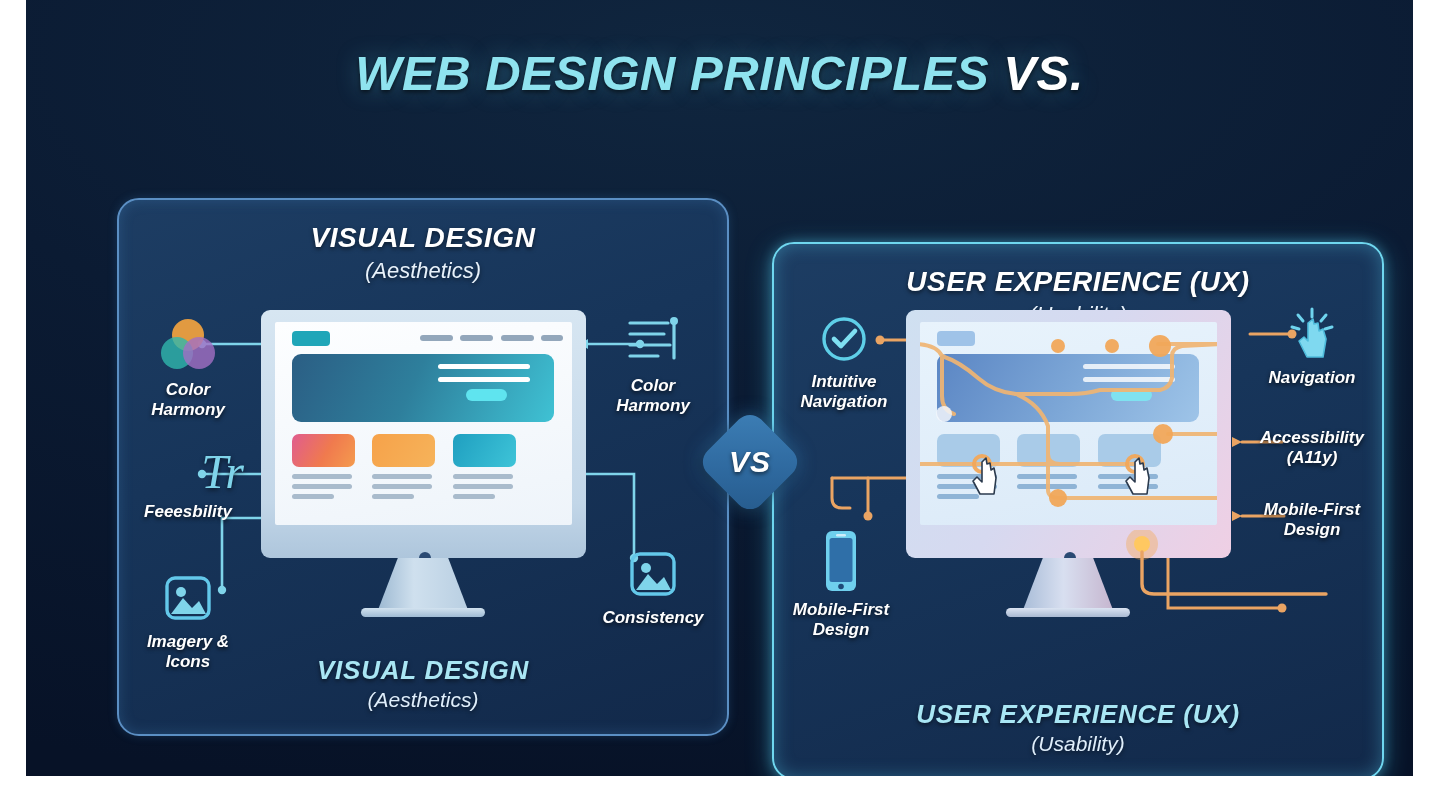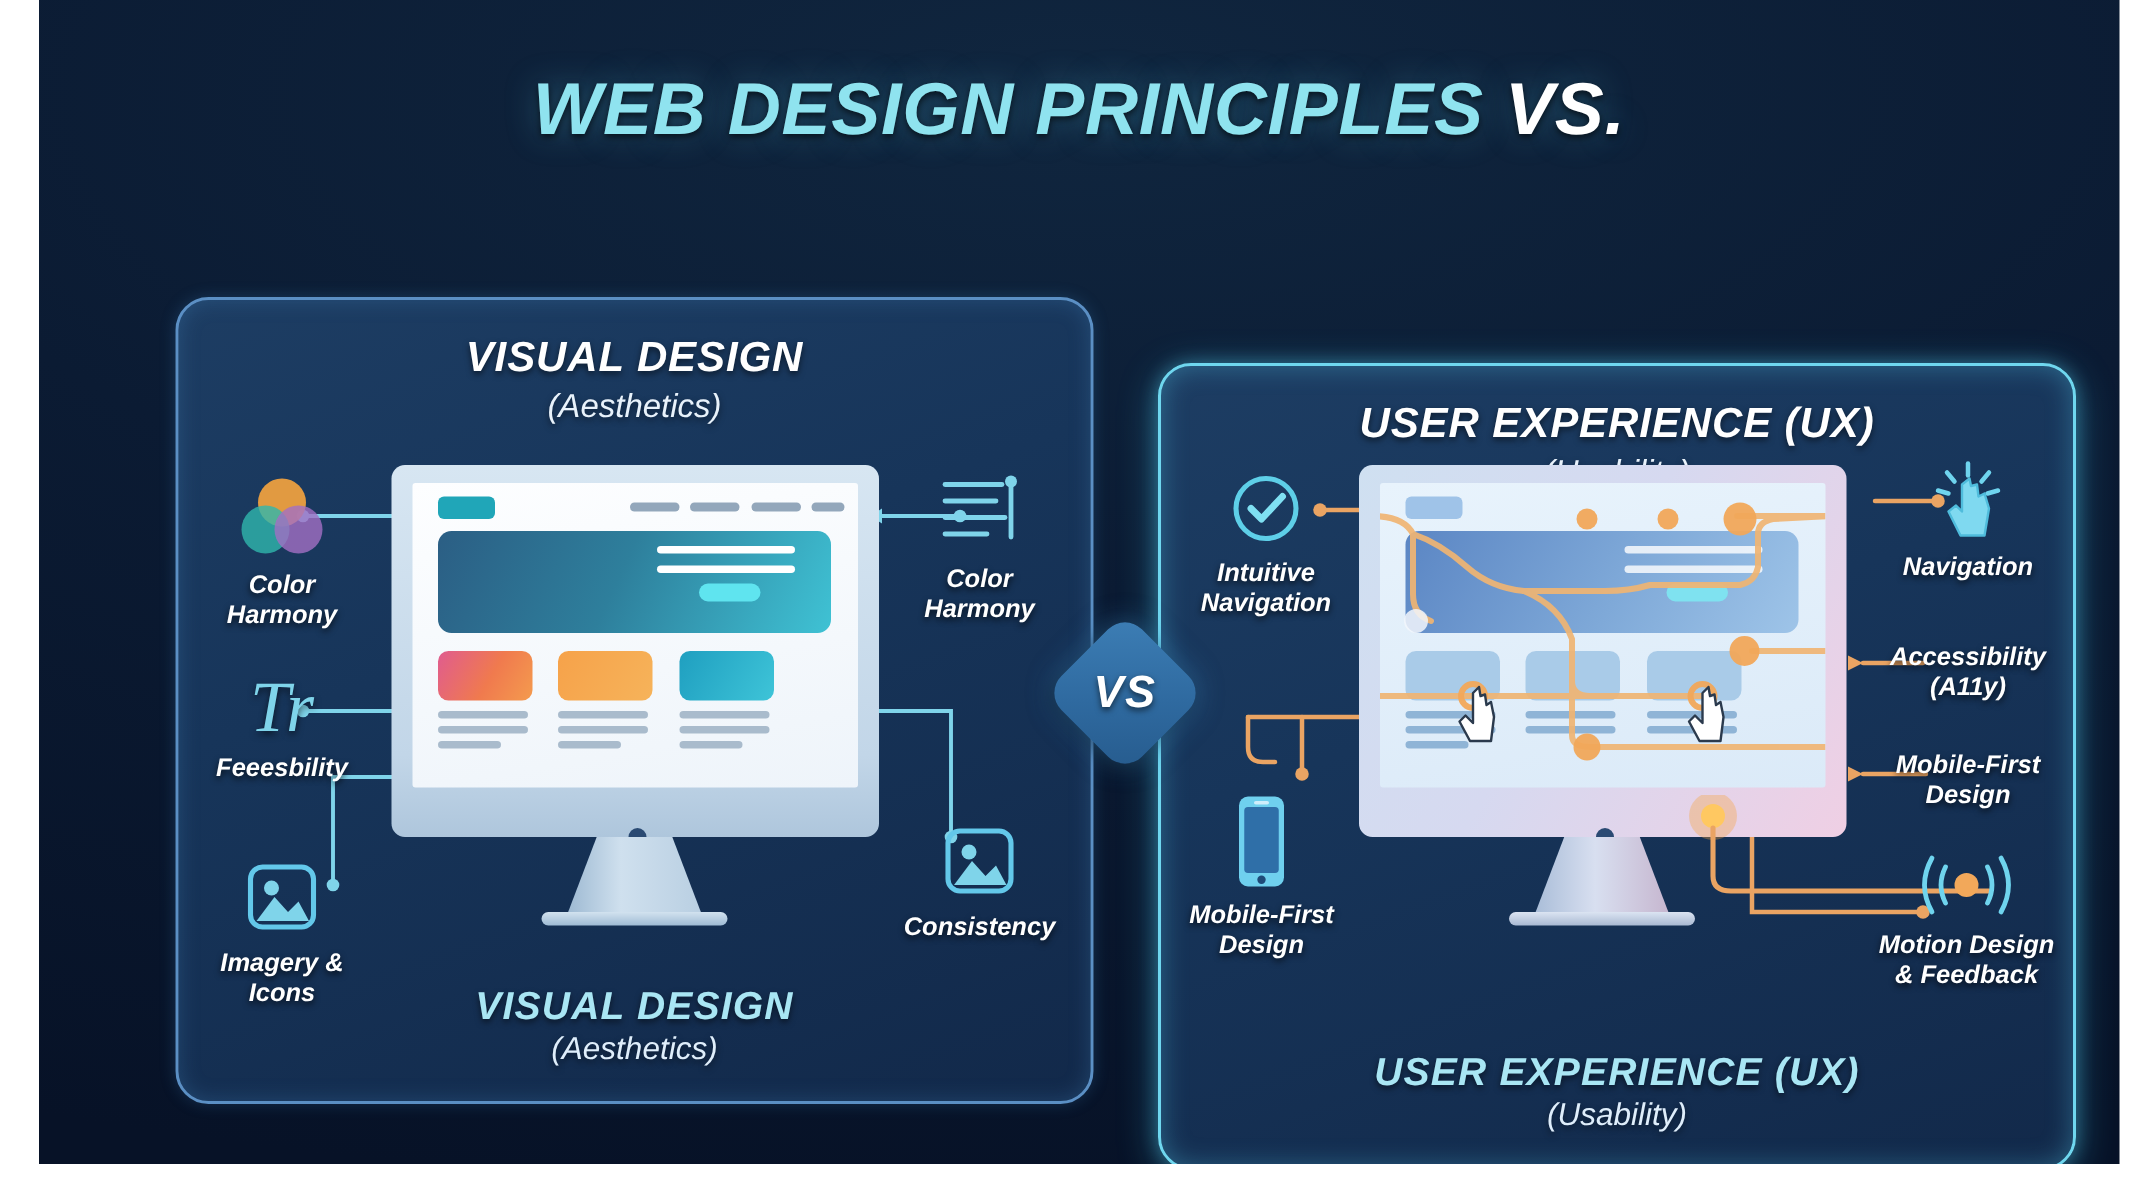--- a/index.html
+++ b/index.html
@@ -289,21 +289,21 @@
         <circle cx="30" cy="18" r="16" fill="#f2a33f" opacity=".92"></circle>
         <circle cx="19" cy="36" r="16" fill="#2fb6ad" opacity=".8"></circle>
         <circle cx="41" cy="36" r="16" fill="#a36fc4" opacity=".8"></circle>
       </svg>
     </div>
     <div class="lbl">Color
 Harmony</div>
   </div>
 
   <div class="node" style="left:106px;top:448px;width:112px;">
-    <div class="ic" style="height:48px;">
+    <div class="ic" style="height:48px;justify-content:flex-end;">
       <span style="font-family:'Liberation Serif',serif;font-size:48px;color:#7fd4ea;line-height:1;text-shadow:0 2px 5px rgba(0,0,0,.6);">Tr</span>
     </div>
     <div class="lbl">Feeesbility</div>
   </div>
 
   <div class="node" style="left:110px;top:572px;width:104px;">
     <div class="ic" style="height:54px;">
       <svg width="52" height="50" viewBox="0 0 52 50">
         <rect x="5" y="4" width="42" height="40" rx="8" fill="none" stroke="#63c8ea" stroke-width="3.4"></rect>
         <path d="M9 40 L21 24 L30 34 L37 27 L44 40 Z" fill="#7fd4ea"></path>
@@ -385,34 +385,19 @@
   <div class="node" style="left:1218px;top:428px;width:136px;">
     <div class="lbl" style="margin-top:0">Accessibility
 (A11y)</div>
   </div>
 
   <div class="node" style="left:1218px;top:500px;width:136px;">
     <div class="lbl" style="margin-top:0">Mobile-First
 Design</div>
   </div>
 
-  <div class="node" style="left:1210px;top:566px;width:150px;">
-    <div class="ic" style="height:48px;">
-      <svg width="80" height="46" viewBox="0 0 80 46">
-        <circle cx="40" cy="23" r="8" fill="#f2a85a"></circle>
-        <g stroke="#6fd4ee" stroke-width="3.2" fill="none" stroke-linecap="round">
-          <path d="M26 11 Q 20 23 26 35"></path>
-          <path d="M54 11 Q 60 23 54 35"></path>
-          <path d="M17 5 Q 7 23 17 41"></path>
-          <path d="M63 5 Q 73 23 63 41"></path>
-        </g>
-      </svg>
-    </div>
-    <div class="lbl">Motion Design
-&amp; Feedback</div>
-  </div>
 
   <div id="vs">
     <div class="vstxt">VS</div>
   </div>
 
  </div>
 </div>
 
 </body></html>

